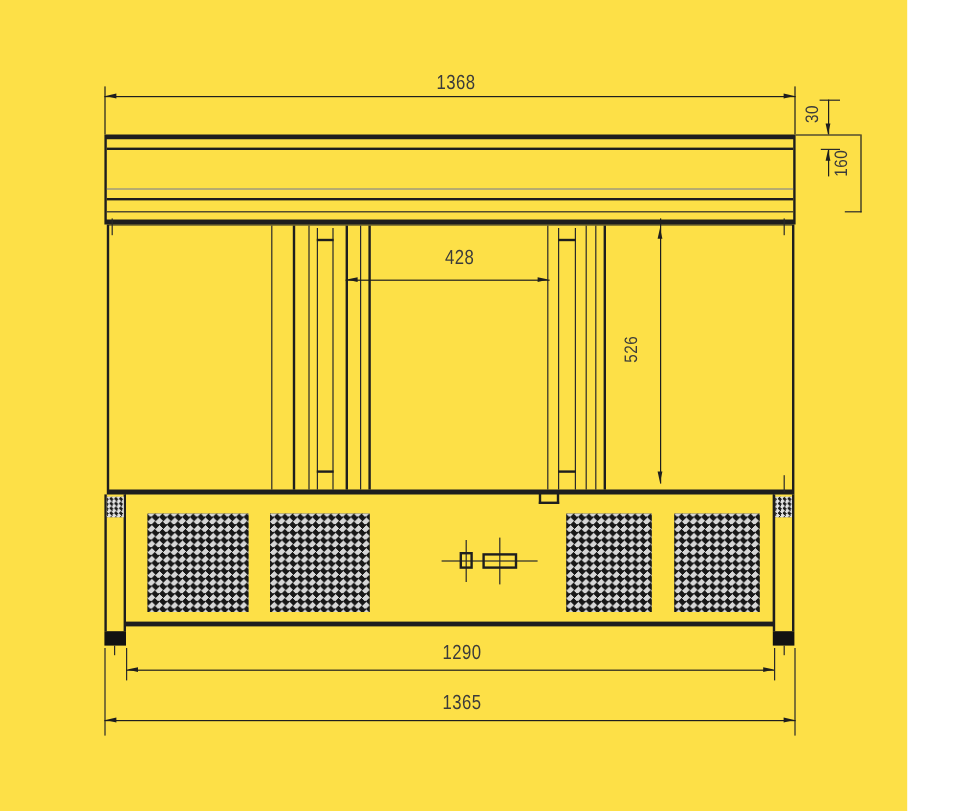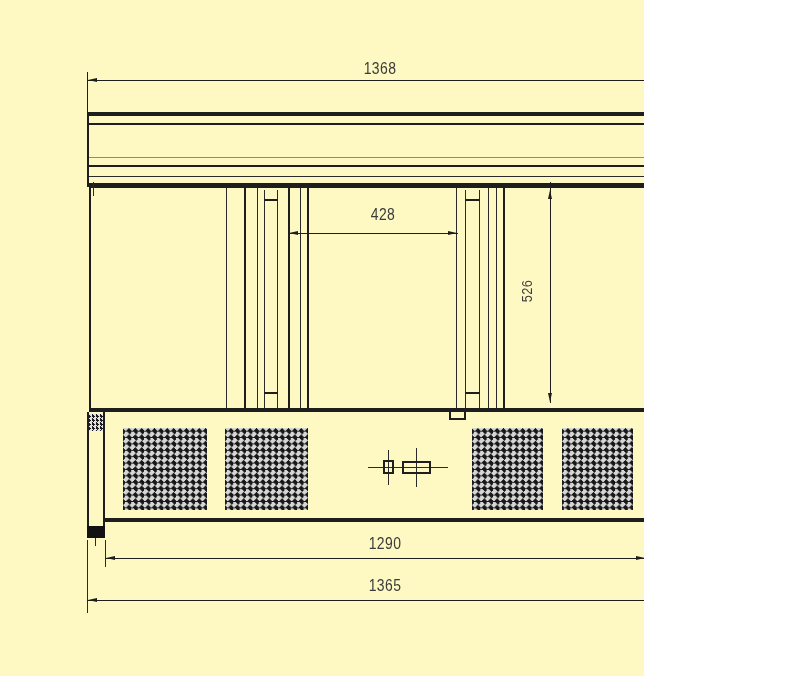--- a/index.html
+++ b/index.html
@@ -1,16 +1,16 @@
 <!DOCTYPE html>
 <html><head>
 <meta charset="utf-8">
 <style>
   html,body{margin:0;padding:0;background:#ffffff;}
-  #canvas{position:relative;width:644px;height:676px;background:#fef9c3;overflow:hidden;
+  #canvas{position:relative;width:756px;height:676px;background:#fde047;overflow:hidden;
           font-family:"Liberation Sans", sans-serif;}
   .ln{position:absolute;background:#1e1e1e;}
   .thin{background:#2a2a2a;}
   .faint{background:#8a8a8a;}
   .box{position:absolute;box-sizing:border-box;border:2px solid #1e1e1e;background:transparent;}
   .dim{position:absolute;width:60px;height:20px;line-height:20px;text-align:center;
        font-size:17px;color:#3b3b3b;letter-spacing:.5px;white-space:nowrap;
        transform:scaleX(.82);}
   .dim.rot{transform:rotate(-90deg) scaleX(.85);font-size:15px;}
   .ar{position:absolute;width:0;height:0;}

